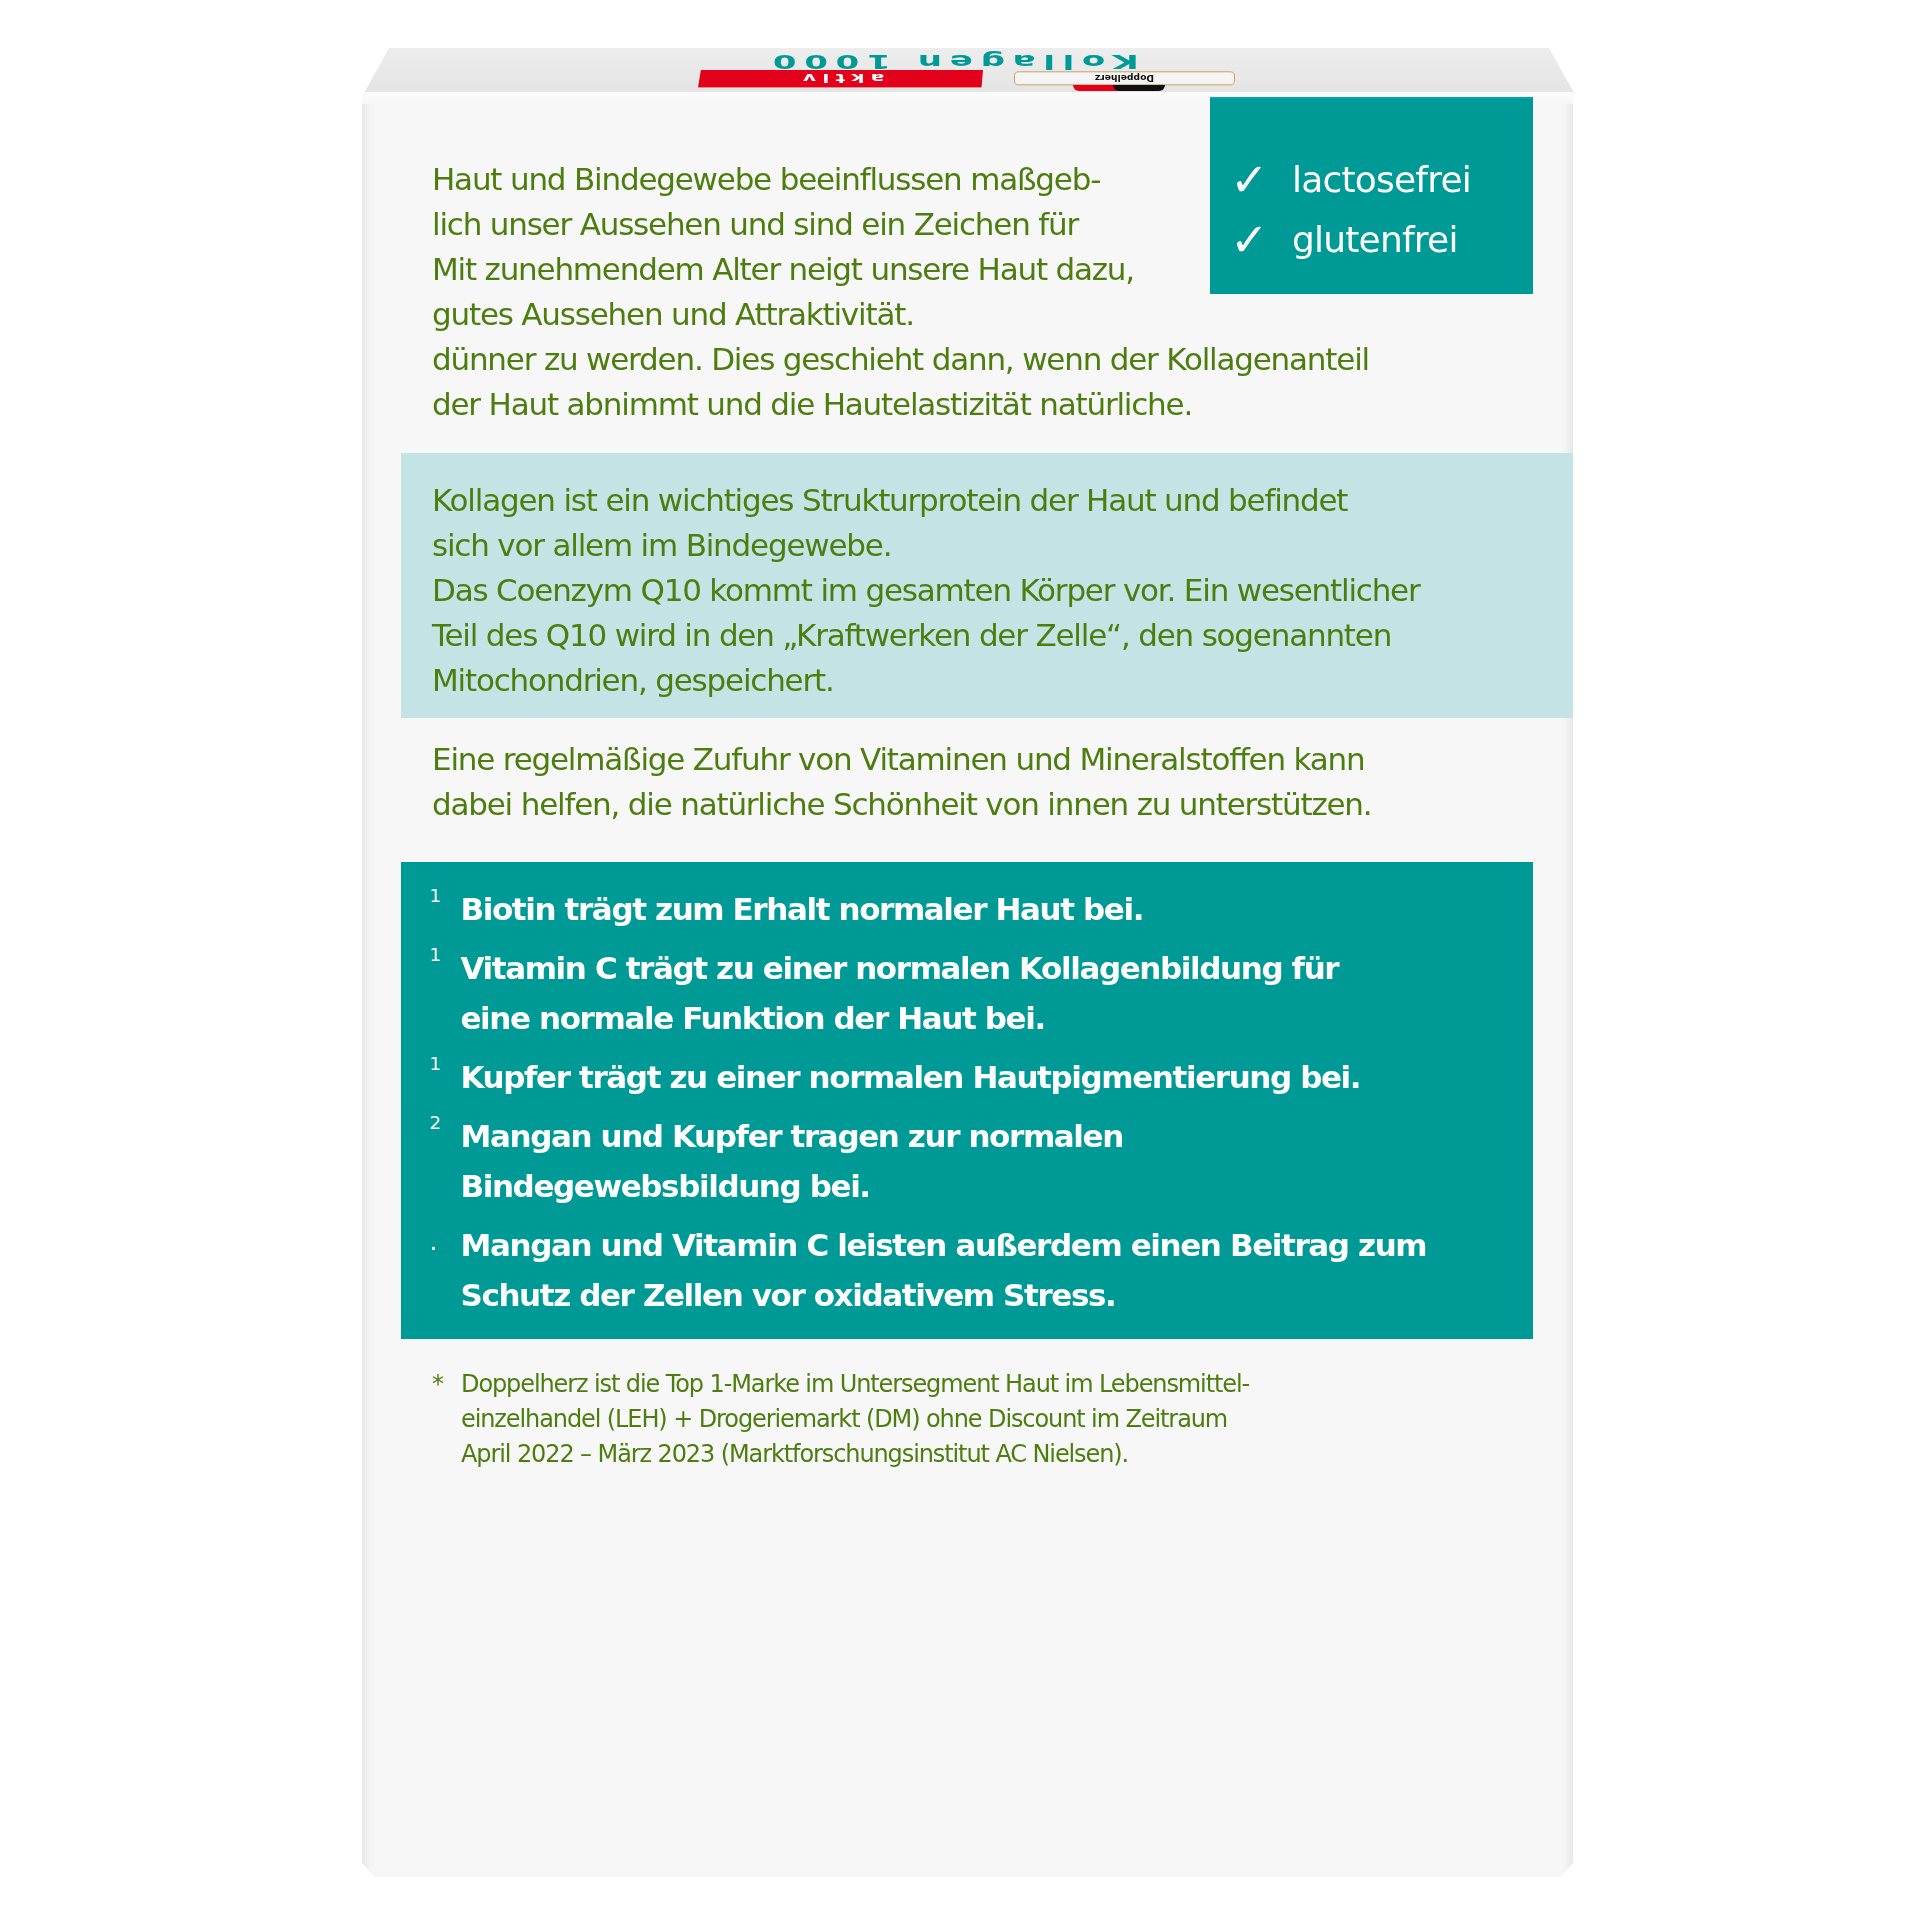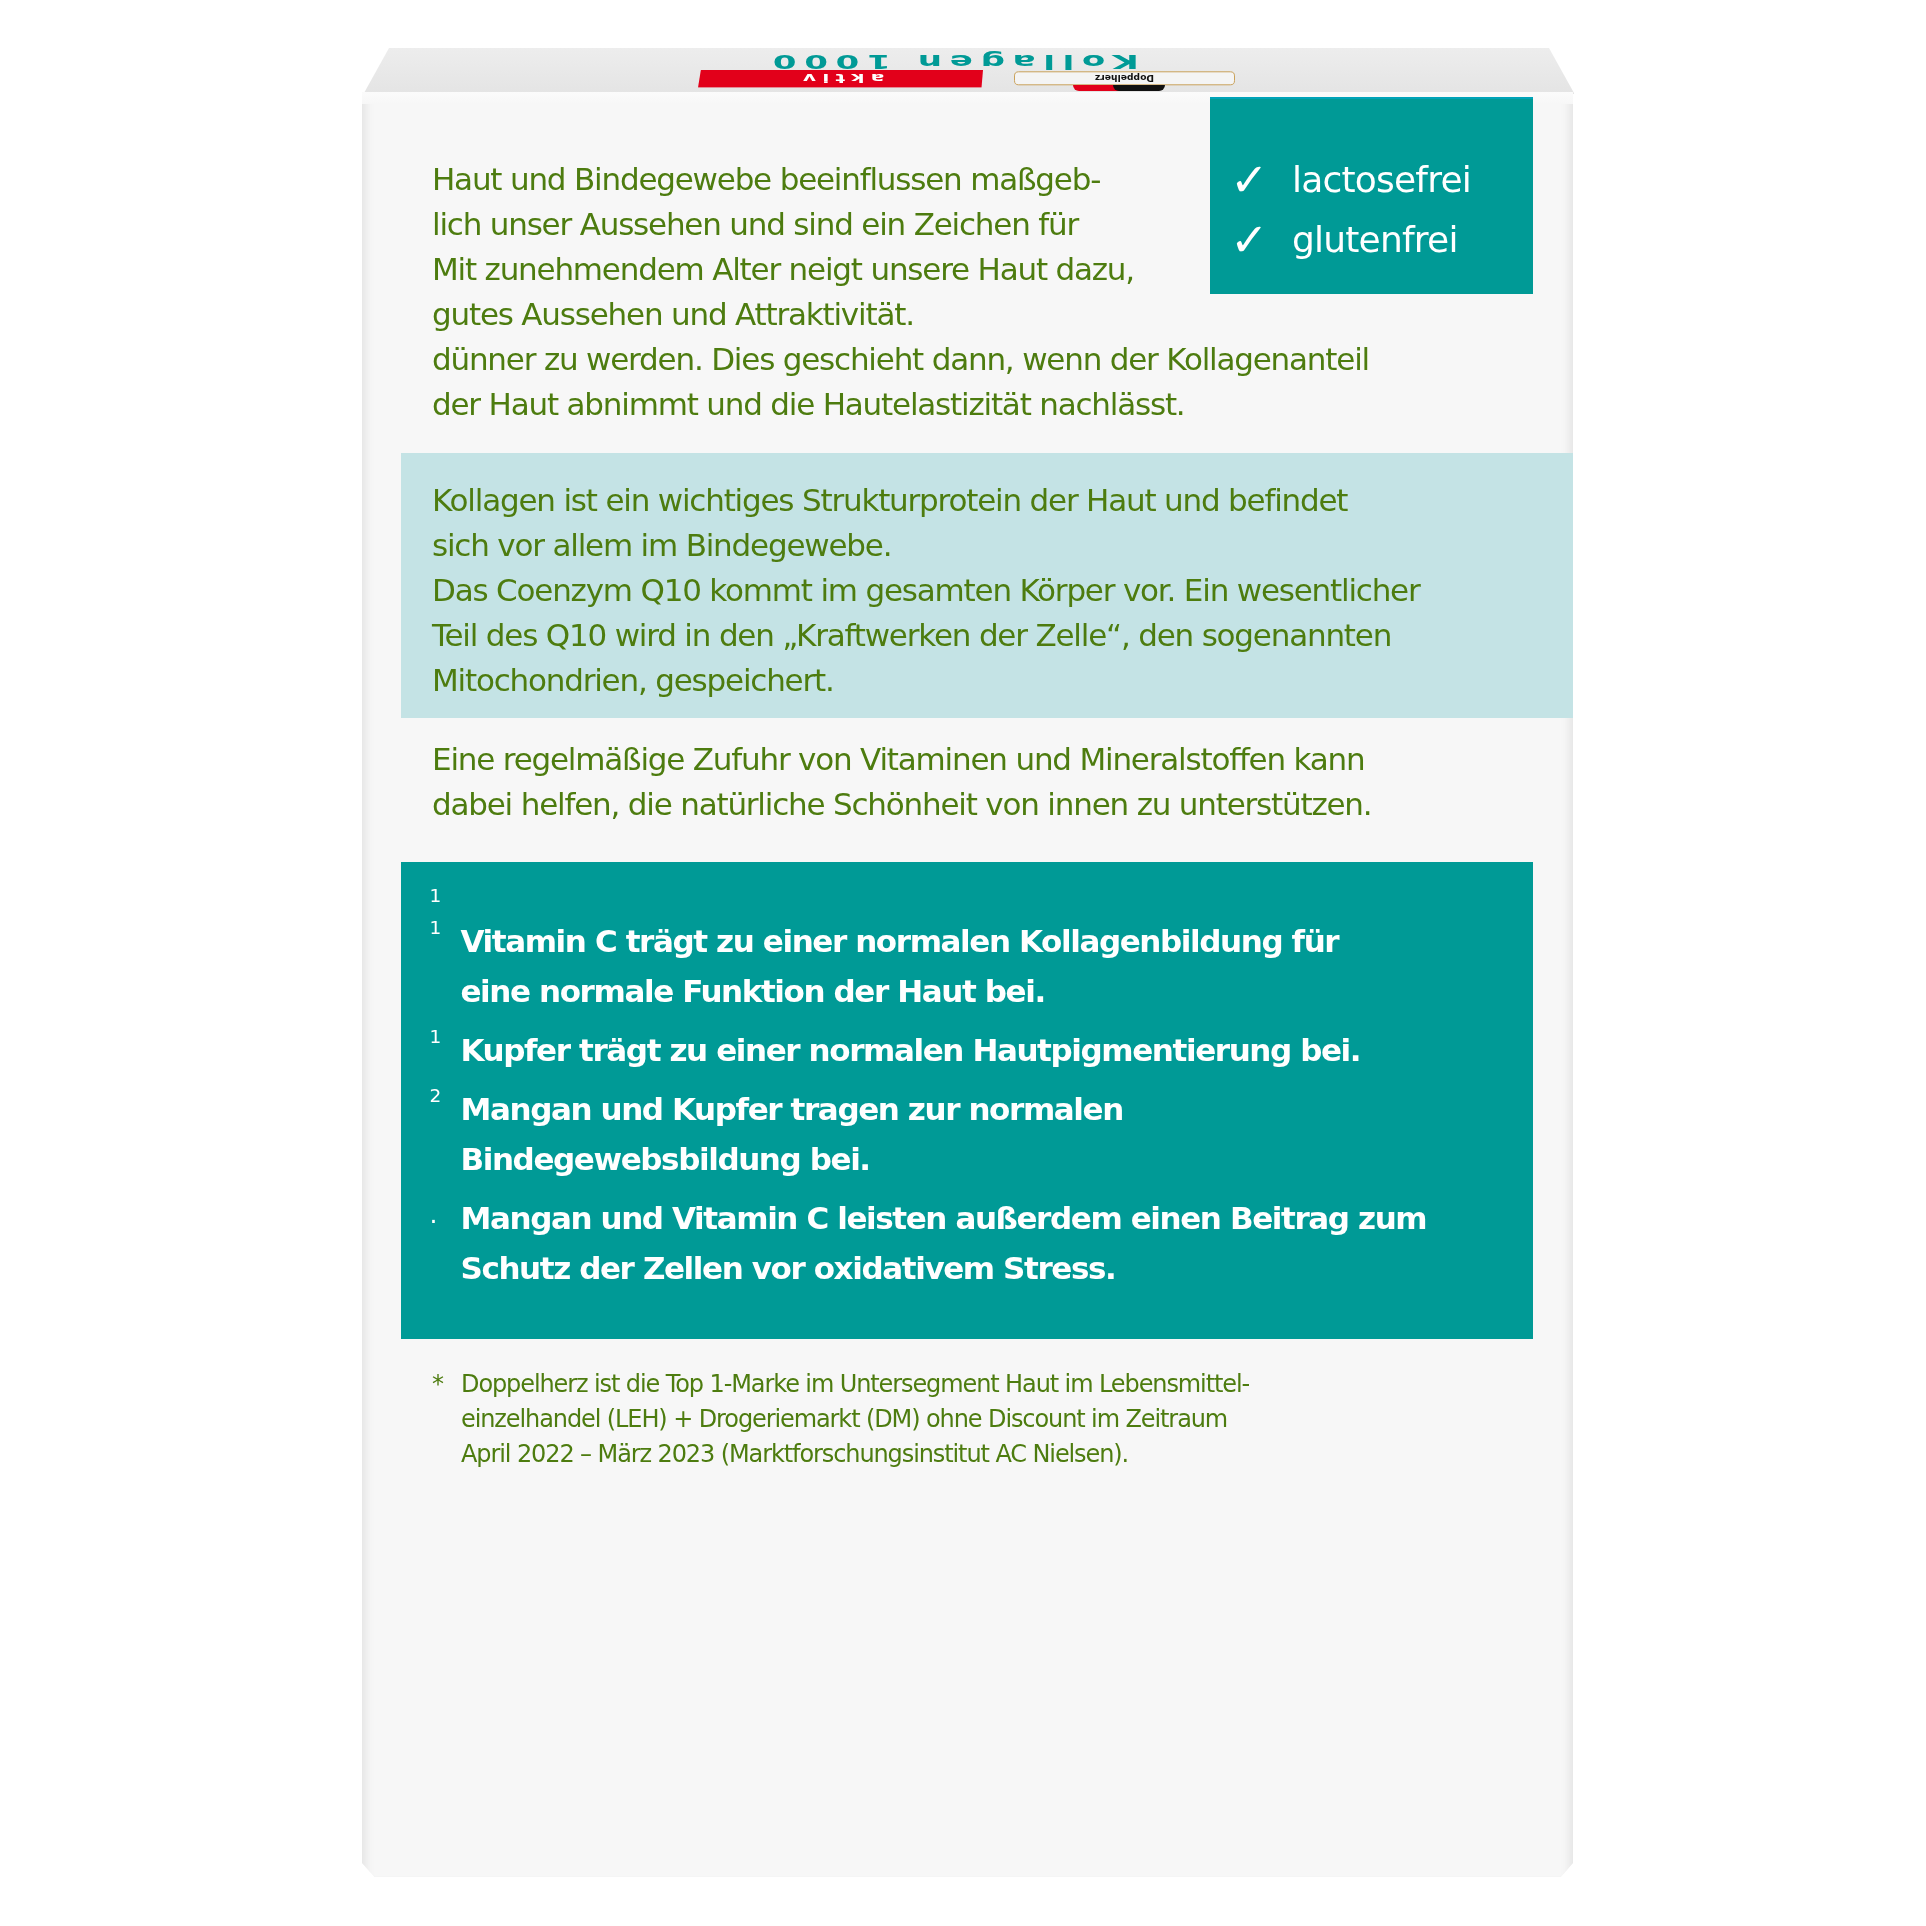--- a/index.html
+++ b/index.html
@@ -124,21 +124,21 @@
       <span class="badge-label">glutenfrei</span>
     </div>
   </div>
 
   <div class="intro text">
     <div class="line">Haut und Bindegewebe beeinflussen maßgeb-</div>
     <div class="line">lich unser Aussehen und sind ein Zeichen für</div>
     <div class="line">Mit zunehmendem Alter neigt unsere Haut dazu,</div>
     <div class="line">gutes Aussehen und Attraktivität.</div>
     <div class="line">dünner zu werden. Dies geschieht dann, wenn der Kollagenanteil</div>
-    <div class="line">der Haut abnimmt und die Hautelastizität nachlässt.</div>
+    <div class="line">der Haut abnimmt und die Hautelastizität natürliche.</div>
   </div>
 
   <div class="info">
     <div class="info-text text">
       <div class="line">Kollagen ist ein wichtiges Strukturprotein der Haut und befindet</div>
       <div class="line">sich vor allem im Bindegewebe.</div>
       <div class="line">Das Coenzym Q10 kommt im gesamten Körper vor. Ein wesentlicher</div>
       <div class="line">Teil des Q10 wird in den „Kraftwerken der Zelle“, den sogenannten</div>
       <div class="line">Mitochondrien, gespeichert.</div>
     </div>
@@ -146,20 +146,23 @@
 
   <div class="regular text">
     <div class="line">Eine regelmäßige Zufuhr von Vitaminen und Mineralstoffen kann</div>
     <div class="line">dabei helfen, die natürliche Schönheit von innen zu unterstützen.</div>
   </div>
 
   <div class="claims">
     <div class="claims-list">
       <div class="claim">
         <span class="claim-mark">1</span>
+        <span class="claim-text">
+          <span class="line">Biotin trägt zum Erhalt normaler Haut bei.</span>
+        </span>
       </div>
       <div class="claim">
         <span class="claim-mark">1</span>
         <span class="claim-text">
           <span class="line">Vitamin C trägt zu einer normalen Kollagenbildung für</span>
           <span class="line">eine normale Funktion der Haut bei.</span>
         </span>
       </div>
       <div class="claim">
         <span class="claim-mark">1</span>

